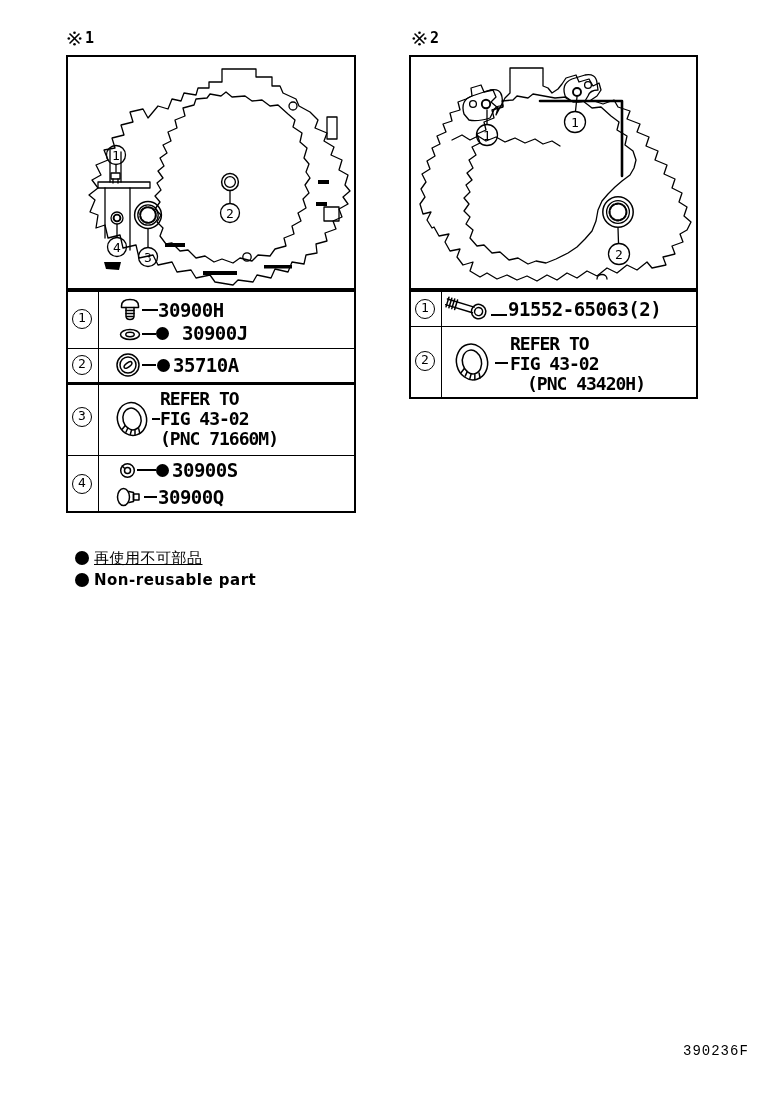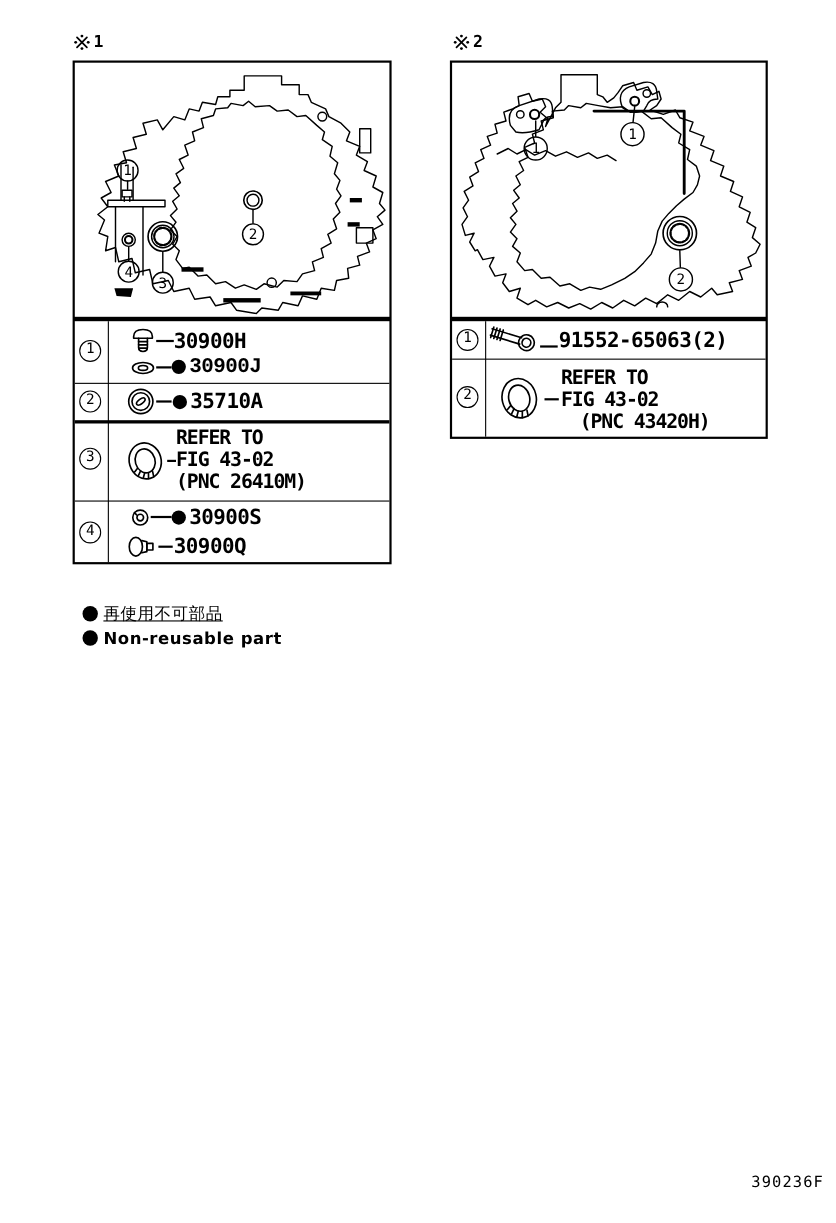--- a/index.html
+++ b/index.html
@@ -184,21 +184,21 @@
       <line x1="8.5" y1="19.5" x2="15.5" y2="19.5"></line>
     </svg>
     <div class="leader" style="left:74px;top:17px;width:16px;"></div>
     <div class="pn" style="left:90px;top:8px;">30900H</div>
     <svg class="pic abs" style="left:51px;top:36px;" width="22" height="13" viewBox="0 0 22 13">
       <ellipse cx="11" cy="6.5" rx="9.5" ry="5"></ellipse>
       <ellipse cx="11" cy="6.5" rx="4.2" ry="2.2"></ellipse>
     </svg>
     <div class="leader" style="left:74px;top:41px;width:14px;"></div>
     <div class="bullet" style="left:88px;top:35px;"></div>
-    <div class="pn" style="left:104px;top:31px;font-family:Liberation Mono, monospace;">30900J</div>
+    <div class="pn" style="left:114px;top:31px;">30900J</div>
 
     <div class="ccirc" style="left:4px;top:63px;">2</div>
     <svg class="pic abs" style="left:47px;top:60px;" width="26" height="26" viewBox="0 0 26 26">
       <circle cx="13" cy="13" r="11"></circle>
       <circle cx="13" cy="13" r="8"></circle>
       <ellipse cx="13" cy="13" rx="4.6" ry="2.1" transform="rotate(-38 13 13)"></ellipse>
     </svg>
     <div class="leader" style="left:74px;top:72px;width:14px;"></div>
     <div class="bullet" style="left:89px;top:67px;"></div>
     <div class="pn" style="left:105px;top:63px;">35710A</div>
@@ -211,21 +211,21 @@
         <line x1="8" y1="29" x2="11.5" y2="26.5"></line>
           <line x1="10.5" y1="33" x2="13.5" y2="29.5"></line>
         <line x1="14" y1="36.5" x2="16.5" y2="32.5"></line>
           <line x1="18.5" y1="38.2" x2="19.8" y2="33.5"></line>
         <line x1="23.5" y1="38" x2="23.8" y2="33.3"></line>
       </g>
     </svg>
     <div class="leader" style="left:84px;top:126px;width:8px;"></div>
     <div class="rf" style="left:92px;top:97px;">REFER TO</div>
     <div class="rf" style="left:92px;top:117px;">FIG 43-02</div>
-    <div class="rf" style="left:92px;top:137px;">(PNC 26410M)</div>
+    <div class="rf" style="left:92px;top:137px;">(PNC 71660M)</div>
 
     <div class="ccirc" style="left:4px;top:182px;">4</div>
     <svg class="pic abs" style="left:51px;top:170px;" width="17" height="17" viewBox="0 0 17 17">
       <circle cx="8.5" cy="8.5" r="6.8"></circle>
       <circle cx="8.5" cy="8.5" r="3"></circle>
       <line x1="3.2" y1="4" x2="5.2" y2="6"></line>
     </svg>
     <div class="leader" style="left:69px;top:177px;width:19px;"></div>
     <div class="bullet" style="left:88px;top:172px;"></div>
     <div class="pn" style="left:104px;top:168px;">30900S</div>
@@ -274,15 +274,15 @@
     <div class="rf" style="left:99px;top:42px;">REFER TO</div>
     <div class="rf" style="left:99px;top:62px;">FIG 43-02</div>
     <div class="rf" style="left:116px;top:82px;">(PNC 43420H)</div>
   </div>
 
   <div class="bullet" style="left:75px;top:551px;width:14px;height:14px;"></div>
   <div class="legend-text" style="left:94px;top:549px;text-decoration:underline;">再使用不可部品</div>
   <div class="bullet" style="left:75px;top:573px;width:14px;height:14px;"></div>
   <div class="legend-text" style="left:94px;top:571px;font-weight:bold;">Non-reusable part</div>
 
-  <div class="footer" style="left:683px;top:1068px;">390236F</div>
+  <div class="footer" style="left:683px;top:1044px;font-family:Liberation Mono, monospace;">390236F</div>
 
 </div>
 
 </body></html>

